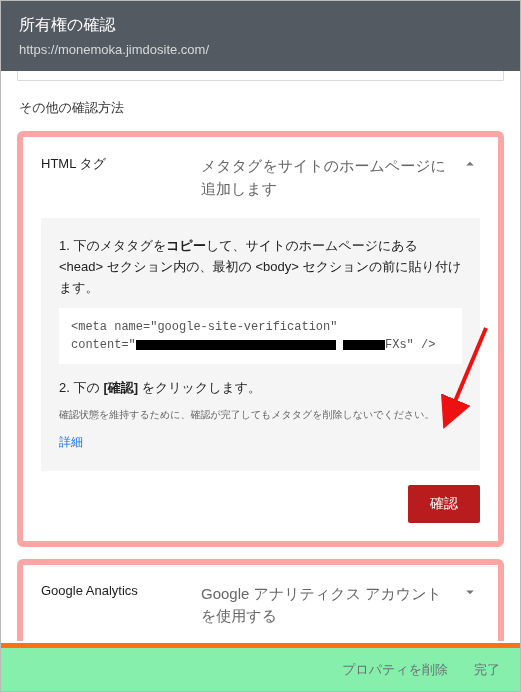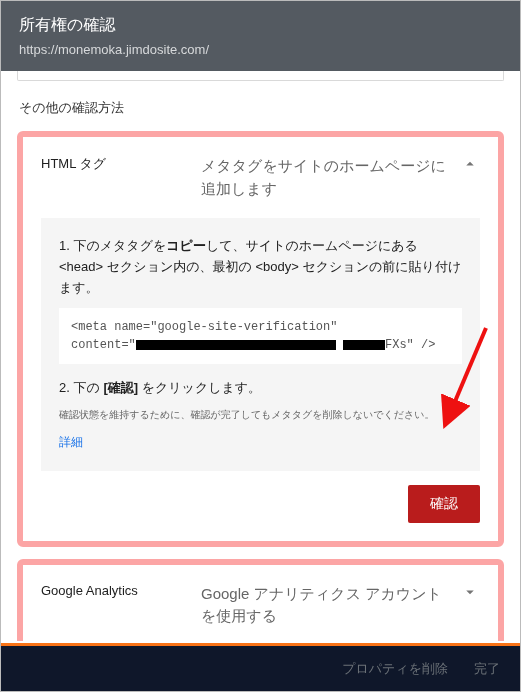--- a/index.html
+++ b/index.html
@@ -129,26 +129,26 @@
     border: none;
     padding: 10px 22px;
     font-size: 14px;
     cursor: pointer;
     border-radius: 2px;
   }
   .footer {
     position: absolute;
     bottom: 0; left: 0; right: 0;
     height: 48px;
-    border-top: 3px solid #f97316;
+    border-top: 5px solid #f97316;
     display: flex;
     align-items: center;
     justify-content: flex-end;
     padding: 0 20px;
-    background: #0f172a;
+    background: #86efac;
     gap: 26px;
   }
   .footer-btn {
     color: #6b7177;
     font-size: 13px;
     cursor: pointer;
   }
   .arrow {
     position: absolute;
     pointer-events: none;

